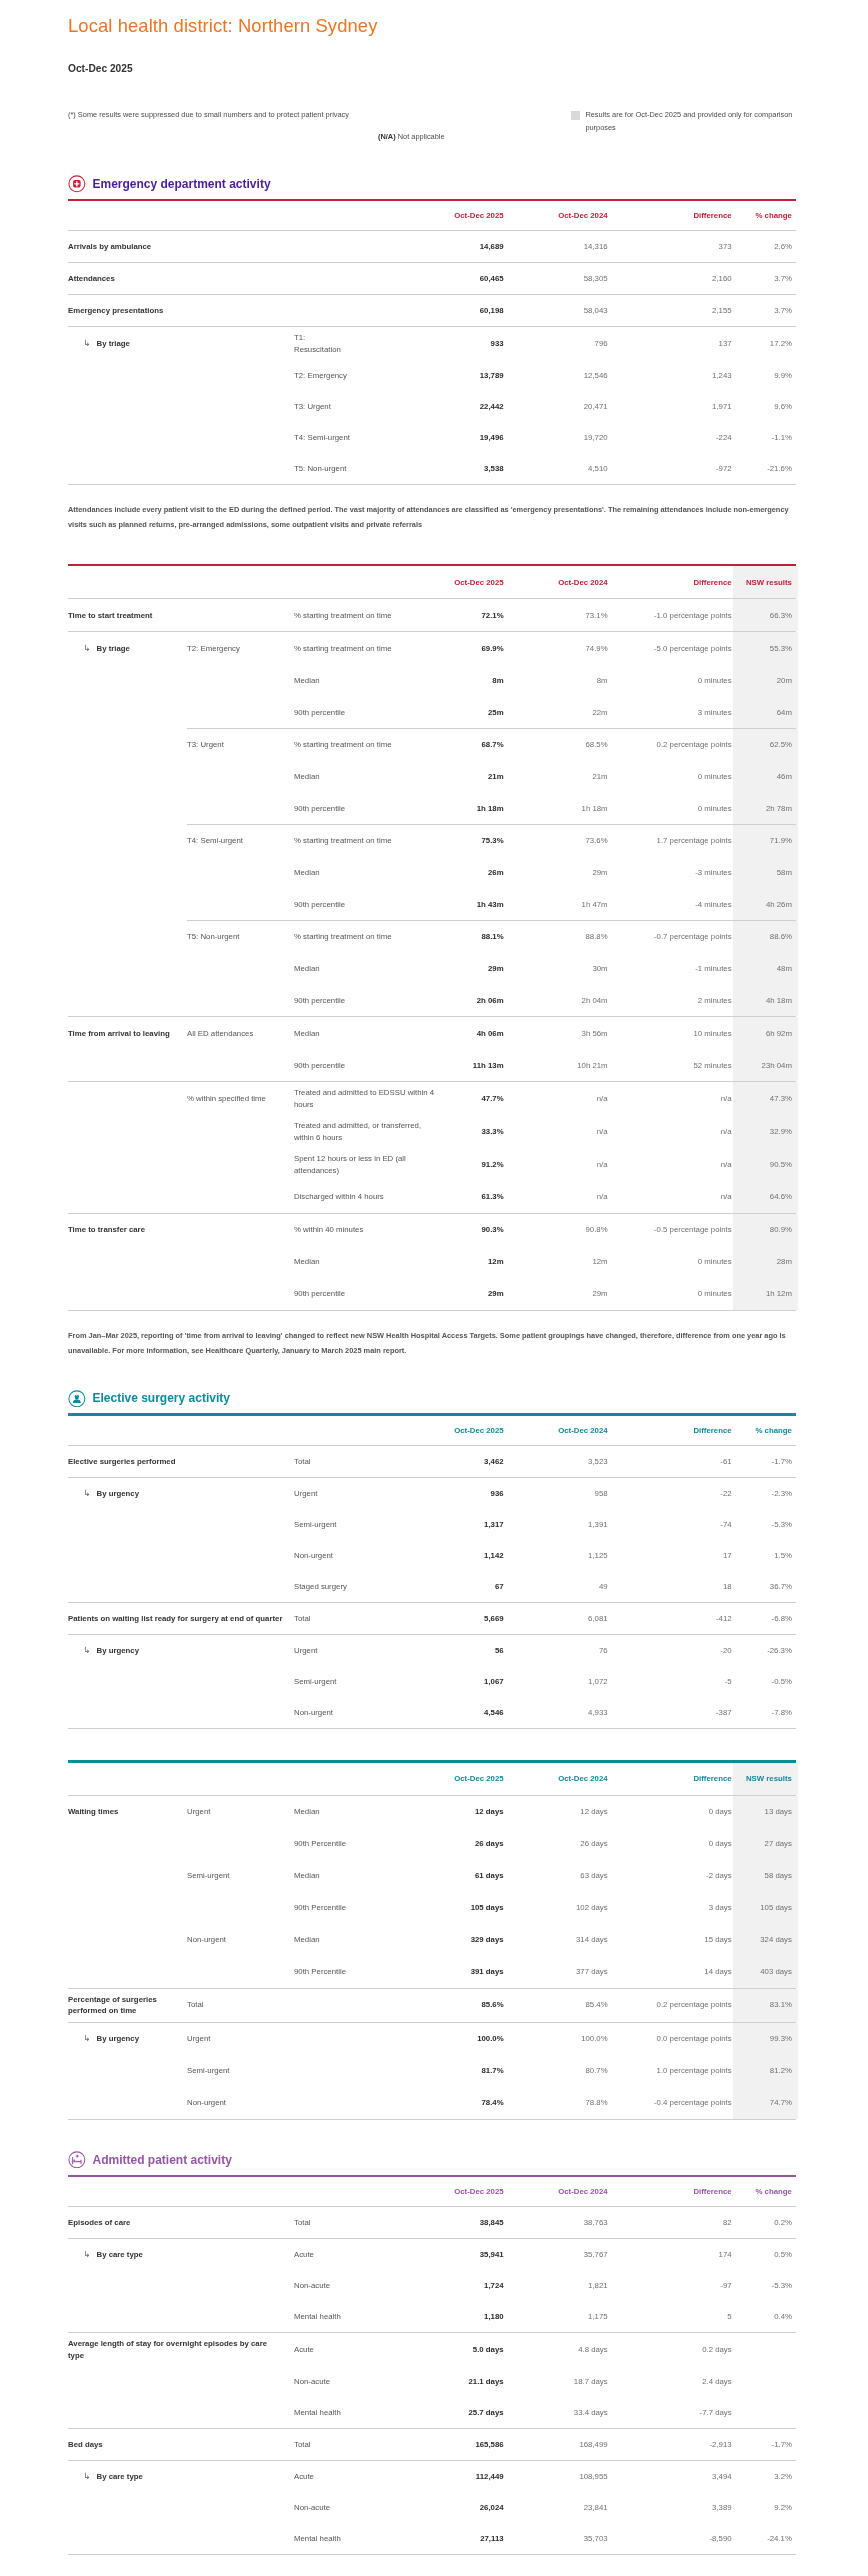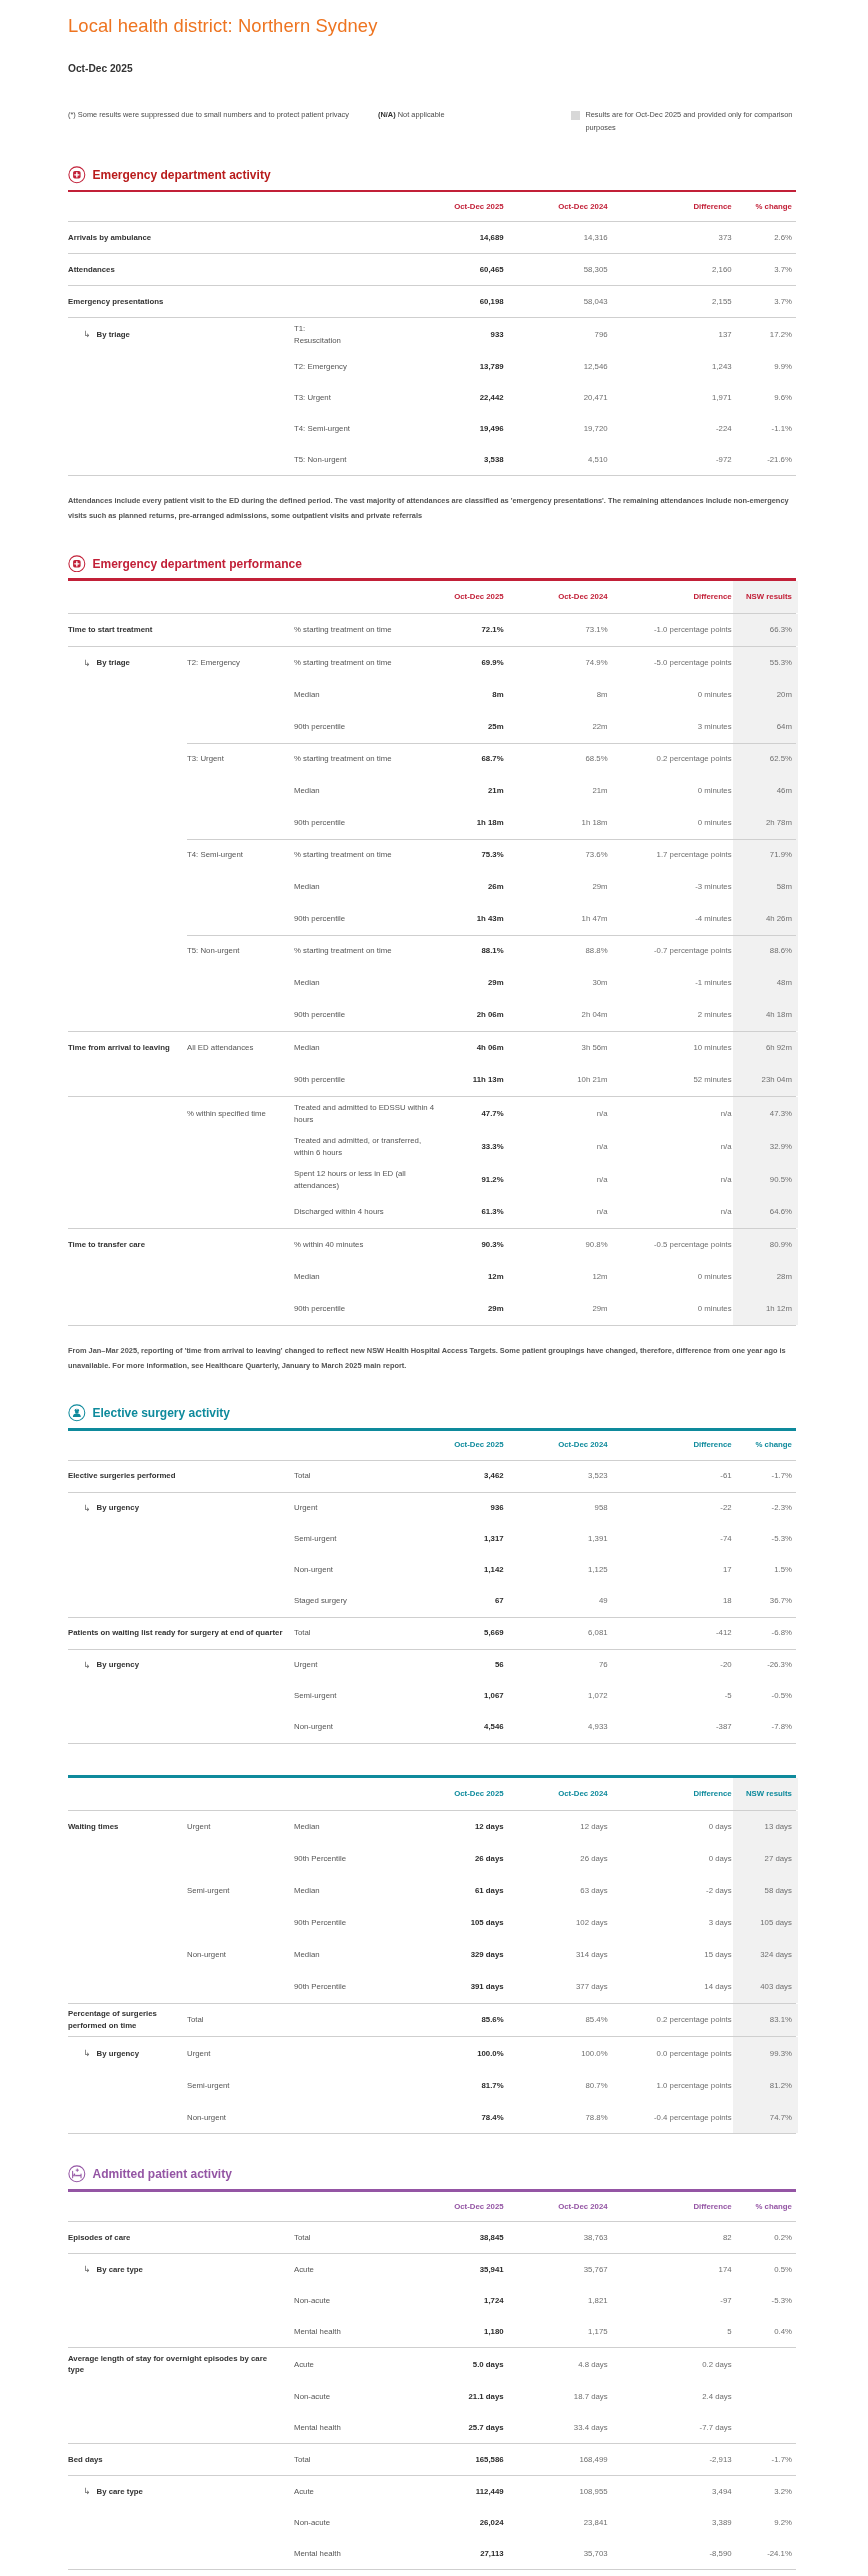--- a/index.html
+++ b/index.html
@@ -31,21 +31,21 @@
   }
   .legend{
     display:flex;
     align-items:flex-start;
     font-size:7.4px;
     color:#4a4a4a;
     line-height:1.75;
     margin-bottom:23px;
   }
   .legend .li1{flex:0 0 310px;padding-right:27px;box-sizing:border-box;}
-  .legend .li2{flex:0 0 193px;}
+  .legend .li2{flex:0 0 193px;margin-top:22px;}
   .legend .li3{flex:1;display:flex;align-items:flex-start;}
   .legend b{color:#333;}
   .swatch{
     flex:0 0 8.9px;height:8.9px;background:#d8d8d8;
     margin:2px 5.5px 0 0;
   }
   
   .section{margin-top:31px;}
   .sec-head{display:flex;align-items:center;gap:6.8px;}
   .sec-head svg{display:block;}
@@ -101,21 +101,21 @@
   <div id="sections">
       <div class="section" style="color: rgb(46, 46, 46);">
         <div class="sec-head">
           <span style="color: rgb(194, 32, 56);">
             <svg width="17.7" height="17.7" viewBox="0 0 24 24" fill="none">
               <circle cx="12" cy="12" r="10.8" stroke="currentColor" stroke-width="1.4"></circle>
               <rect x="6.9" y="6.9" width="10.2" height="10.2" rx="2.4" fill="currentColor"></rect>
               <path d="M12 9.2v5.6M9.2 12h5.6" stroke="#fff" stroke-width="1.9" stroke-linecap="round"></path>
             </svg>
           </span>
-          <h2 class="sec-title" style="color: #b91c1c; text-align: right;">Emergency department activity</h2>
+          <h2 class="sec-title" style="color: #4c1d95; text-align: right;">Emergency department activity</h2>
         </div>
         <div class="rule" style="background: rgb(194, 32, 56);"></div>
         <div class="tbl activity">
           <div class="trow thead">
             <div class="cell lbl"></div>
             <div class="cell lbl"></div>
             <div class="cell num" style="color: rgb(194, 32, 56);">
               <span class="t">Oct-Dec 2025</span>
             </div>
             <div class="cell num" style="color: rgb(194, 32, 56);">
@@ -273,30 +273,20 @@
               <span class="t">-972</span>
             </div>
             <div class="cell num last">
               <span class="t">-21.6%</span>
             </div>
           </div>
         </div>
         <p class="footnote">Attendances include every patient visit to the ED during the defined period. The vast majority of attendances are classified as 'emergency presentations'. The remaining attendances include non-emergency visits such as planned returns, pre-arranged admissions, some outpatient visits and private referrals</p>
       </div>
       <div class="section" style="color: rgb(46, 46, 46);">
-        <div class="sec-head">
-          <span style="color: rgb(194, 32, 56);">
-            <svg width="17.7" height="17.7" viewBox="0 0 24 24" fill="none">
-              <circle cx="12" cy="12" r="10.8" stroke="currentColor" stroke-width="1.4"></circle>
-              <rect x="6.9" y="6.9" width="10.2" height="10.2" rx="2.4" fill="currentColor"></rect>
-              <path d="M12 9.2v5.6M9.2 12h5.6" stroke="#fff" stroke-width="1.9" stroke-linecap="round"></path>
-            </svg>
-          </span>
-          <h2 class="sec-title" style="color: rgb(194, 32, 56);">Emergency department performance</h2>
-        </div>
         <div class="rule" style="background: rgb(194, 32, 56);"></div>
         <div class="tbl perf">
           <div class="trow thead">
             <div class="cell lbl"></div>
             <div class="cell lbl"></div>
             <div class="cell lbl"></div>
             <div class="cell num" style="color: rgb(194, 32, 56);">
               <span class="t">Oct-Dec 2025</span>
             </div>
             <div class="cell num" style="color: rgb(194, 32, 56);">

